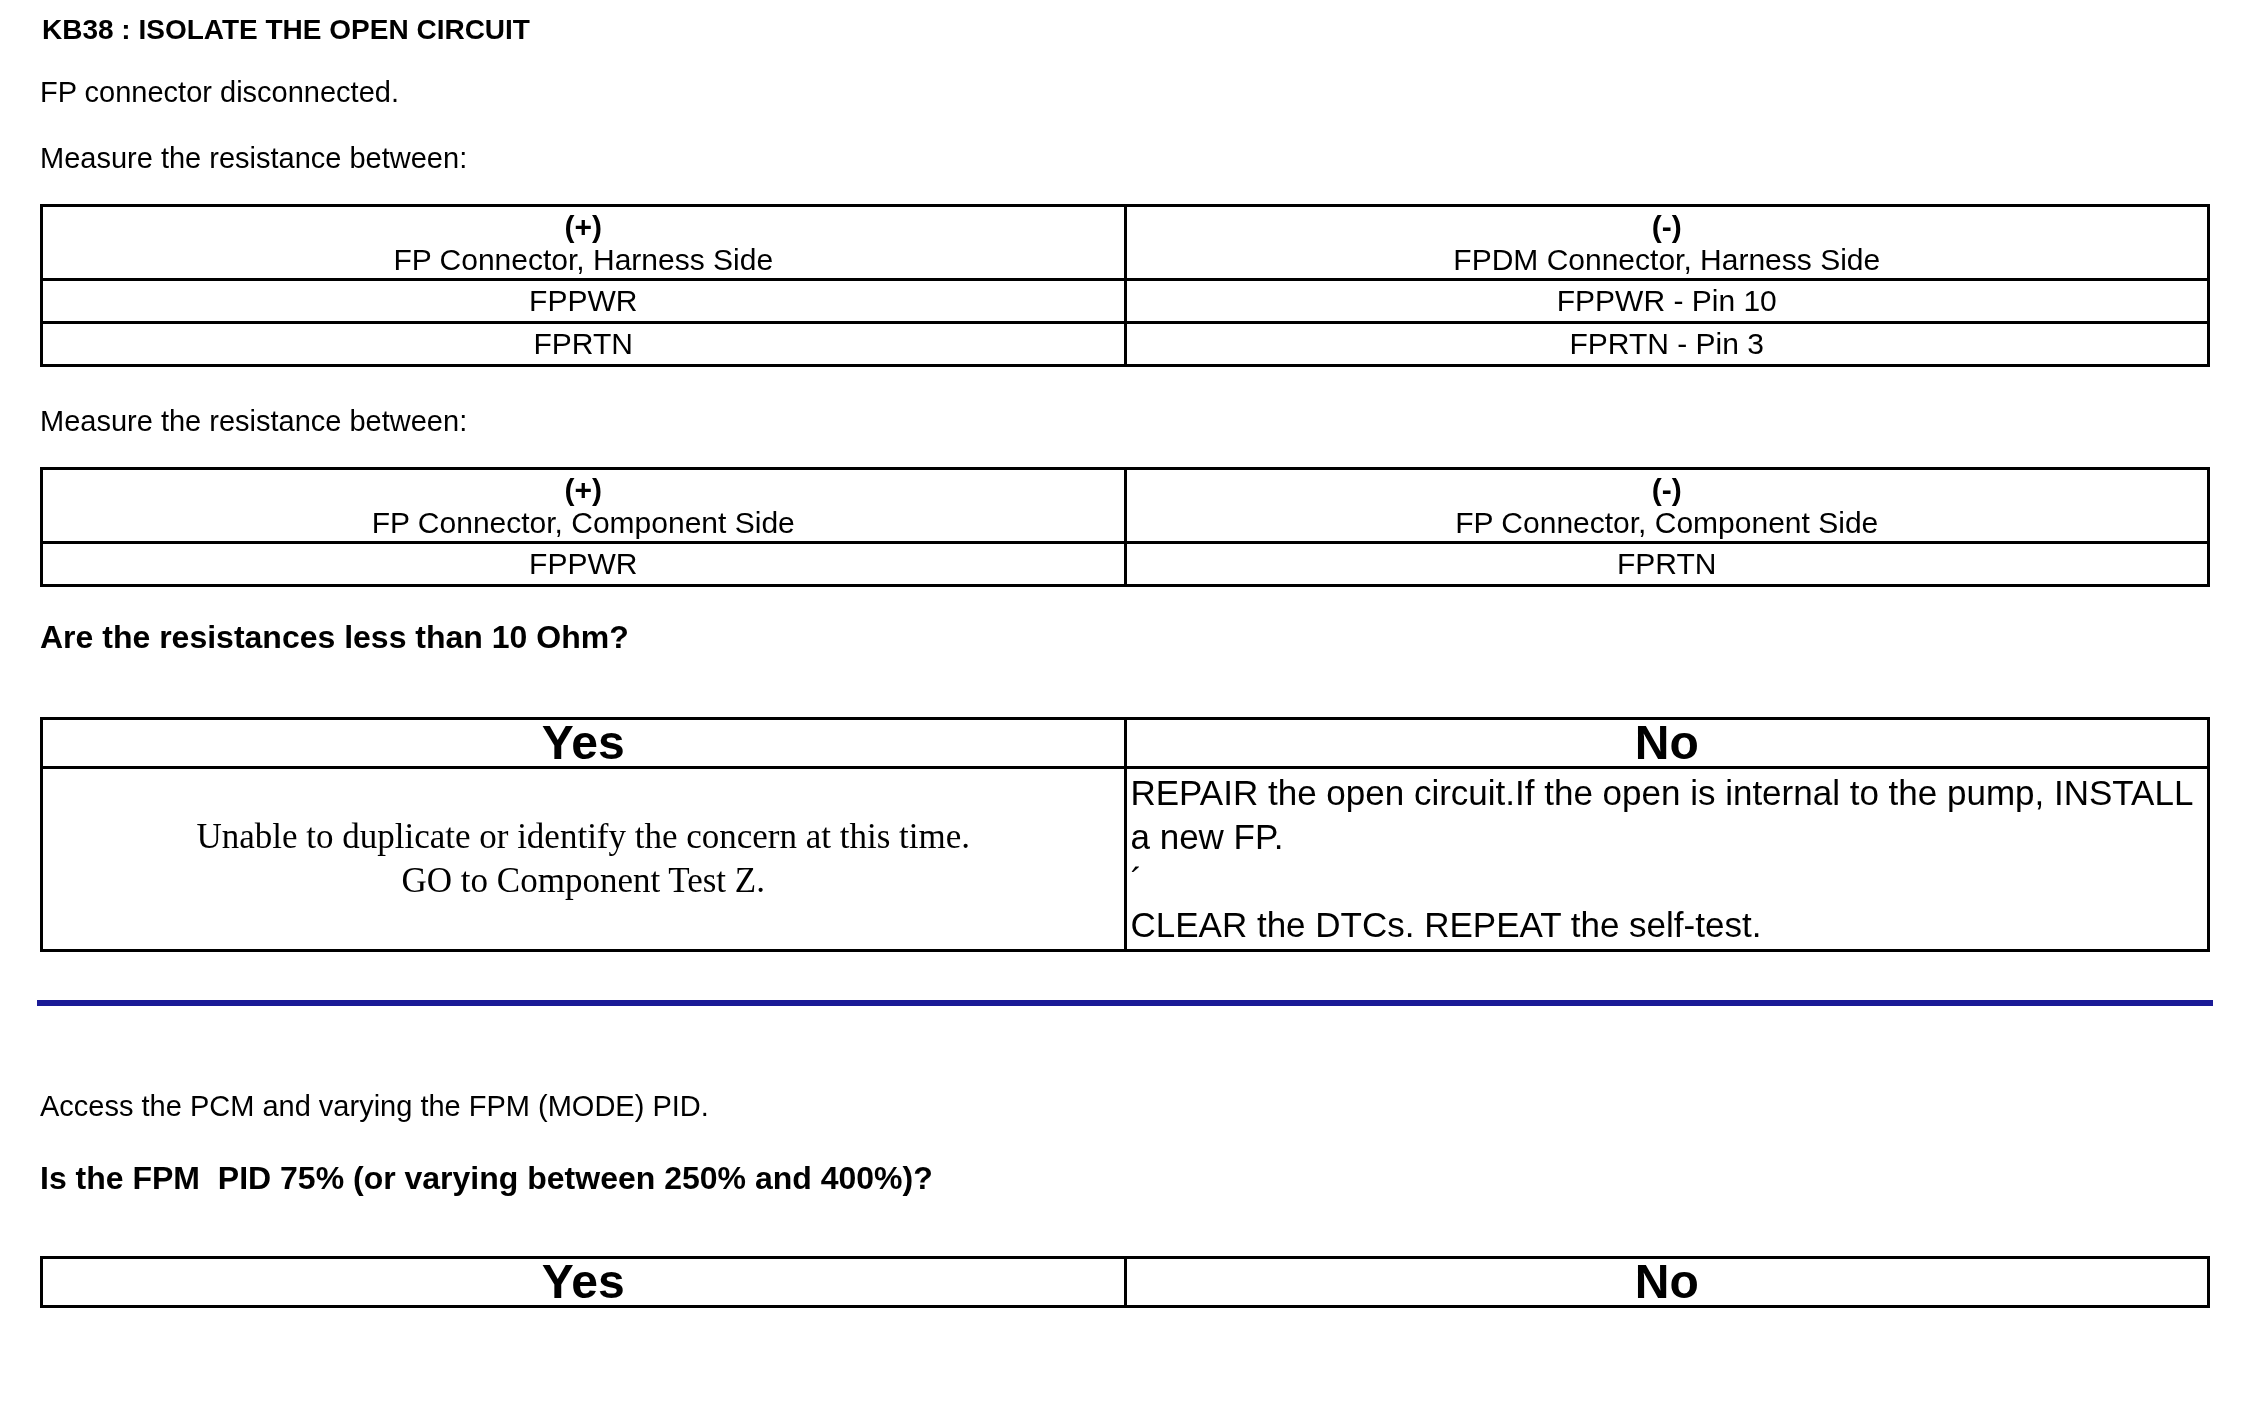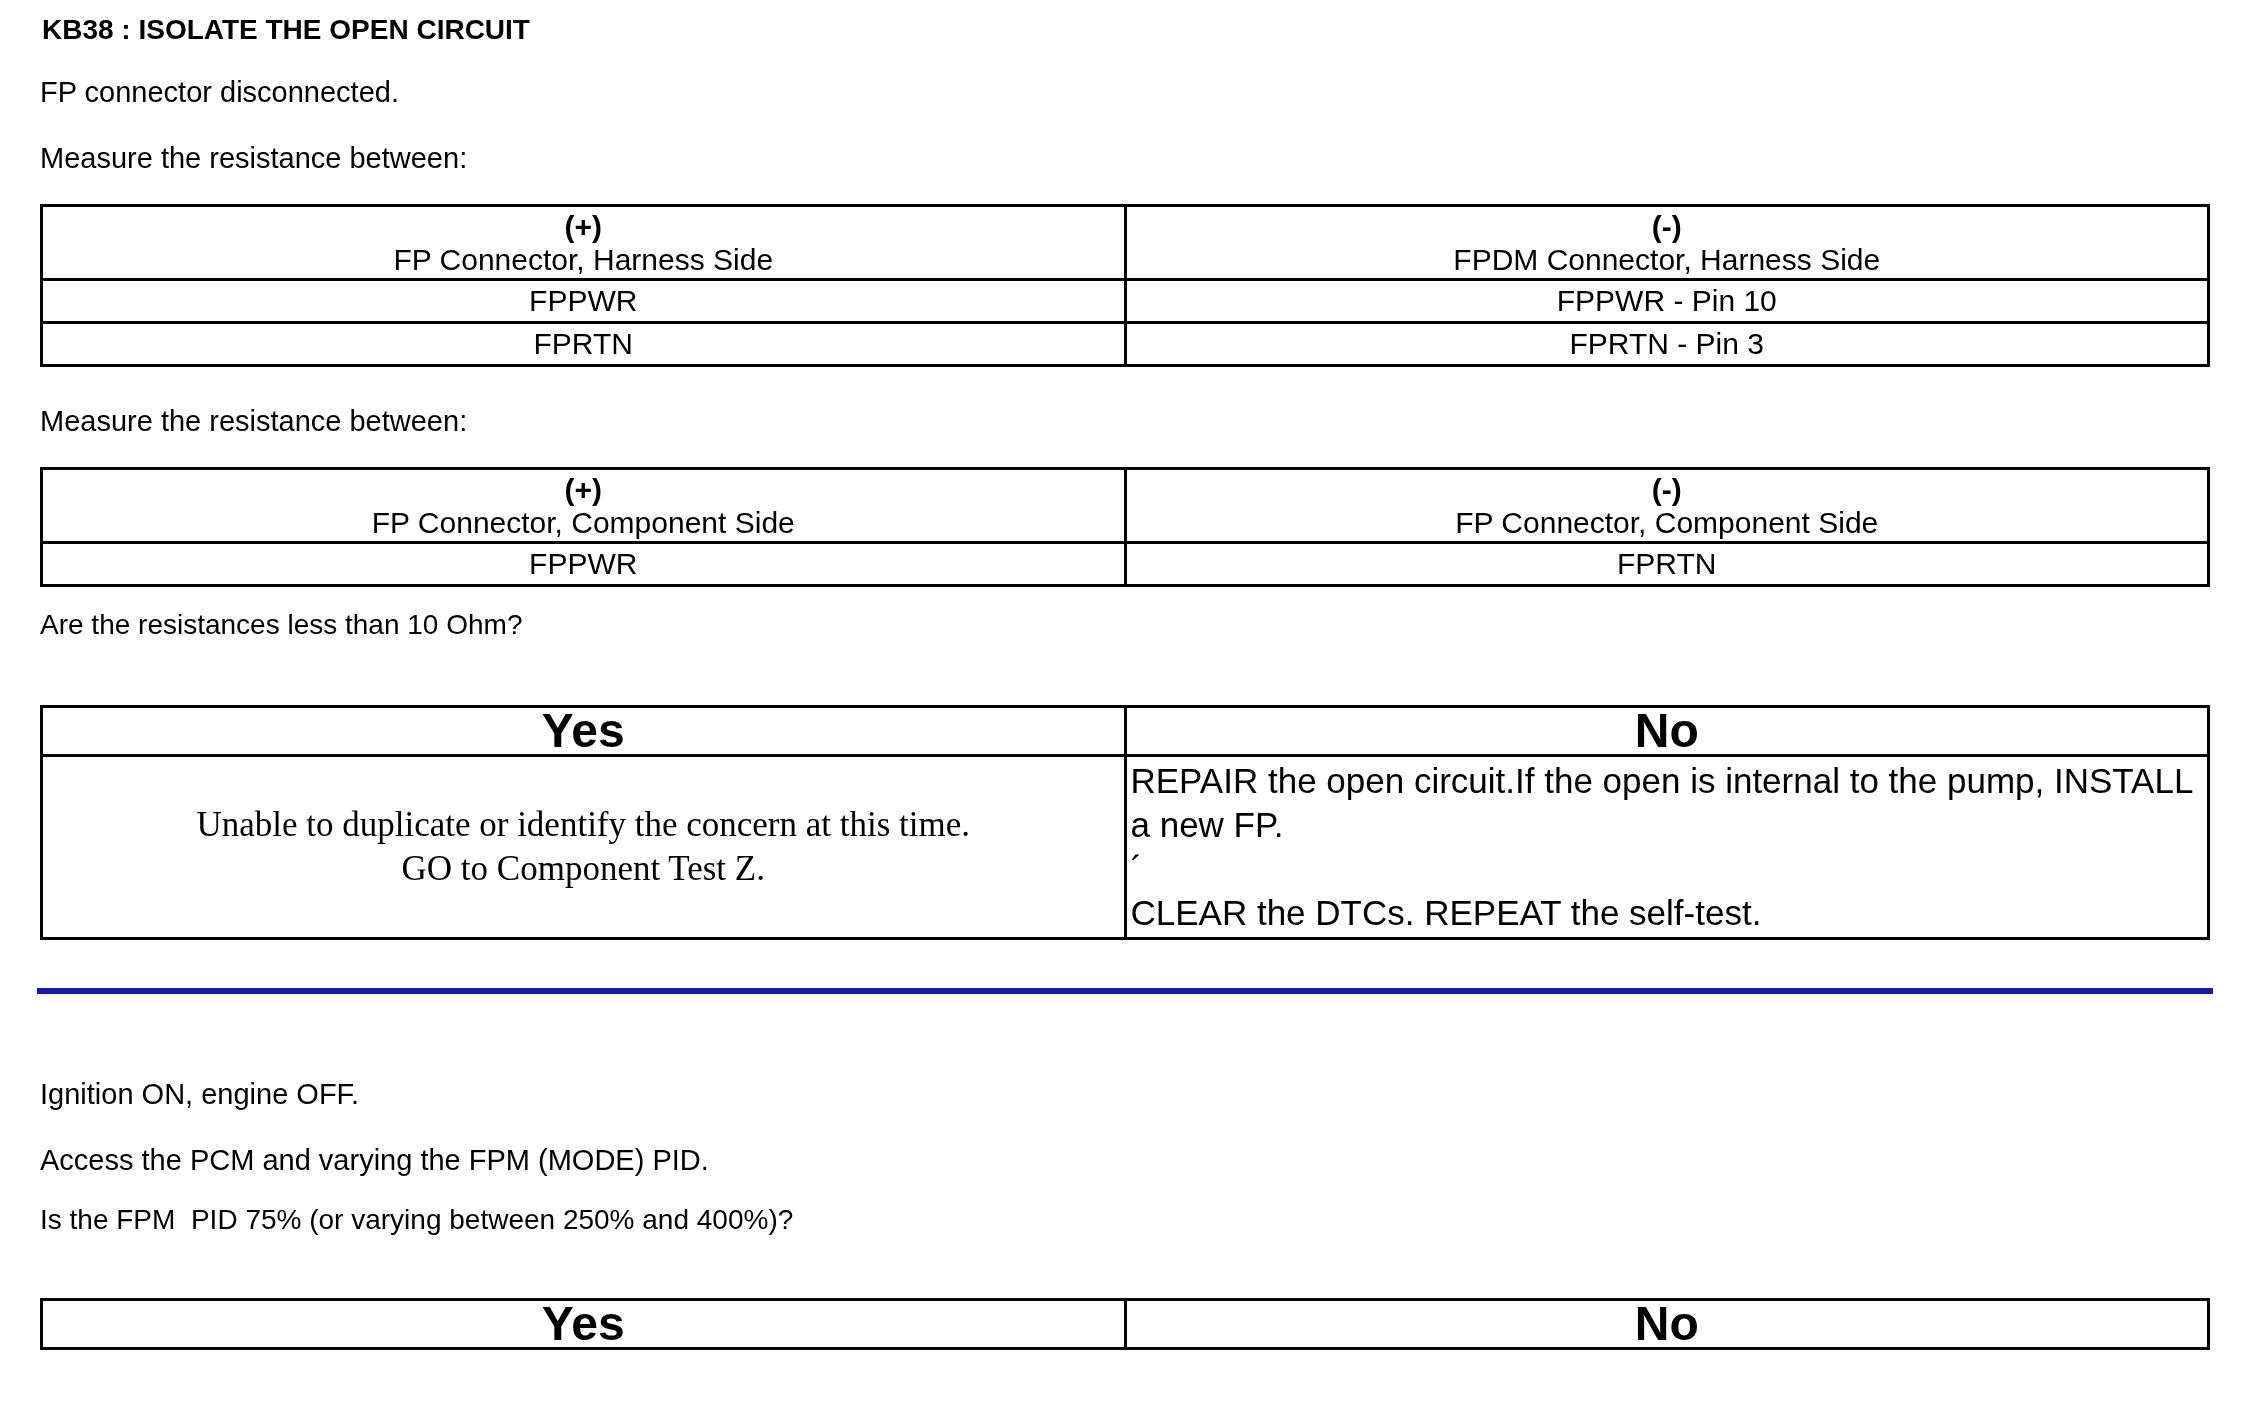--- a/index.html
+++ b/index.html
@@ -19,24 +19,24 @@
     line-height: 36px;
     margin: 4px 0 0 2px;
   }
   .body-text {
     font-size: 29px;
     line-height: 44px;
     margin: 22px 0 0 0;
     white-space: pre-wrap;
   }
   .question {
-    font-size: 28px;
-    font-weight: normal;
+    font-size: 32px;
+    font-weight: bold;
     line-height: 44px;
-    margin: 16px 0 0 0;
+    margin: 28px 0 0 0;
     white-space: pre-wrap;
   }
 
   table {
     width: 100%;
     border-collapse: collapse;
     table-layout: fixed;
     margin-top: 24px;
   }
   table, th, td { border: 3px solid #000; }
@@ -176,21 +176,20 @@
       </tbody>
     </table>
 
   </section>
 
   <div class="divider" style="background: rgb(26, 26, 150);"></div>
 
   <section class="section-kb39">
 
 
-    <p class="body-text">Ignition ON, engine OFF.</p>
 
     <p class="body-text">Access the PCM and varying the FPM (MODE) PID.</p>
 
     <p class="question">Is the FPM  PID 75% (or varying between 250% and 400%)?</p>
 
     <table class="decision-table kb39-decision">
       <thead>
         <tr>
           <th>Yes</th>
           <th>No</th>

